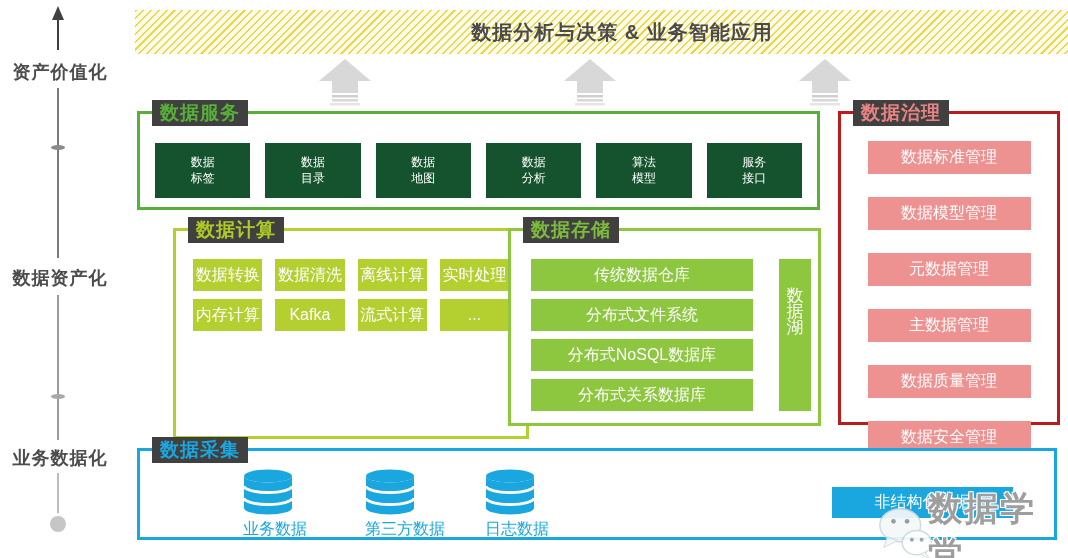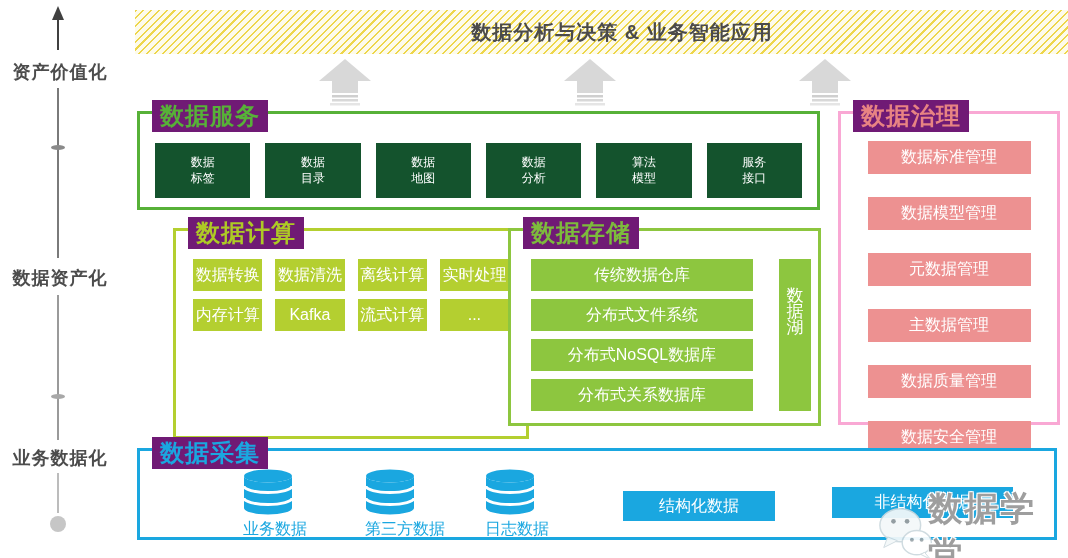--- a/index.html
+++ b/index.html
@@ -18,30 +18,30 @@
   .banner { position:absolute; left:135px; top:10px; width:933px; height:44px;
             display:flex; align-items:center; justify-content:center;
             background:repeating-linear-gradient(135deg,#eed64a 0px,#eed64a 1.5px,#fdfbea 1.5px,#fdfbea 5.5px); }
   .banner-text { font-size:20px; font-weight:bold; color:#4a4a4a; letter-spacing:1px;padding-left:41px; }
 
   
   .up-arrow { position:absolute; top:59px; }
 
   
   .panel { position:absolute; background:#fff; }
-  .legend { position:absolute; top:-14px; left:12px; background:#701a75; padding:0 8px;
-            font-size:24px; font-weight:bold; letter-spacing:1px; white-space:nowrap; }
+  .legend { position:absolute; top:-14px; left:12px; background:#404040; padding:0 8px;
+            font-size:19px; font-weight:bold; letter-spacing:1px; white-space:nowrap; }
 
   .panel-services { left:137px; top:111px; width:683px; height:99px; border:3px solid #57b138; }
   .legend-services { color:#57b138; }
   .svc-row { display:flex; gap:15px; padding:29px 15px 0 15px; }
   .svc-btn { flex:1; height:55px; background:#14532d; color:#fff; font-size:12px;
              display:flex; flex-direction:column; align-items:center; justify-content:center; line-height:1.32; }
 
-  .panel-governance { left:838px; top:111px; width:222px; height:314px; border:3px solid #f9a8d4; }
+  .panel-governance { left:838px; top:111px; width:222px; height:314px; border:3px solid #b91c1c; }
   .legend-governance { color:#e88383; }
   .gov-col { display:flex; flex-direction:column; gap:23px; padding-top:27px; align-items:center; }
   .gov-btn { width:163px; height:33px; background:#ed9191; color:#fff; font-size:16px;
              display:flex; align-items:center; justify-content:center; }
 
   .panel-computing { left:137px; top:228px; width:356px; height:211px; border:3px solid #b4cf30;margin-left:36px; }
   .legend-computing { color:#aeca25; }
   .grid2 { display:grid; grid-template-columns:1fr 1fr 1fr 1fr; gap:8px 13px; padding:28px 17px 0 17px; }
   .cmp-btn { height:32px; background:#b4cf30; color:#fff; font-size:16px;
              display:flex; align-items:center; justify-content:center; }
@@ -207,21 +207,20 @@
     <div class="db-group" style="left:345px; top:18px;">
       <svg width="50" height="46" viewBox="0 0 50 46">
         <ellipse cx="25" cy="7" rx="24" ry="6.5" fill="#1aa7e0"></ellipse>
         <path d="M1 7 L1 39 A24 6.5 0 0 0 49 39 L49 7 A24 6.5 0 0 1 1 7 Z" fill="#1aa7e0"></path>
         <path d="M1 17 A24 6.5 0 0 0 49 17" fill="none" stroke="#fff" stroke-width="3"></path>
         <path d="M1 29 A24 6.5 0 0 0 49 29" fill="none" stroke="#fff" stroke-width="3"></path>
       </svg>
       <div class="src-label">日志数据</div>
     </div>
 
-    <div class="cat-btn" style="left:483px; top:40px; width:152px; height:30px;">结构化数据</div>
     <div class="cat-btn" style="left:692px; top:36px; width:181px; height:31px;">非结构化数据</div>
   </div>
 
   <div class="watermark">
     <svg width="62" height="58" viewBox="0 0 62 58">
       <g opacity="0.93">
         <ellipse cx="25" cy="22" rx="21" ry="17" fill="#f4f8f9" stroke="#ccd9de" stroke-width="1.5"></ellipse>
         <polygon points="12,34 8,45 22,38" fill="#f4f8f9" stroke="#ccd9de" stroke-width="1"></polygon>
         <circle cx="18" cy="18" r="2.4" fill="#8c979c"></circle>
         <circle cx="32" cy="18" r="2.4" fill="#8c979c"></circle>

